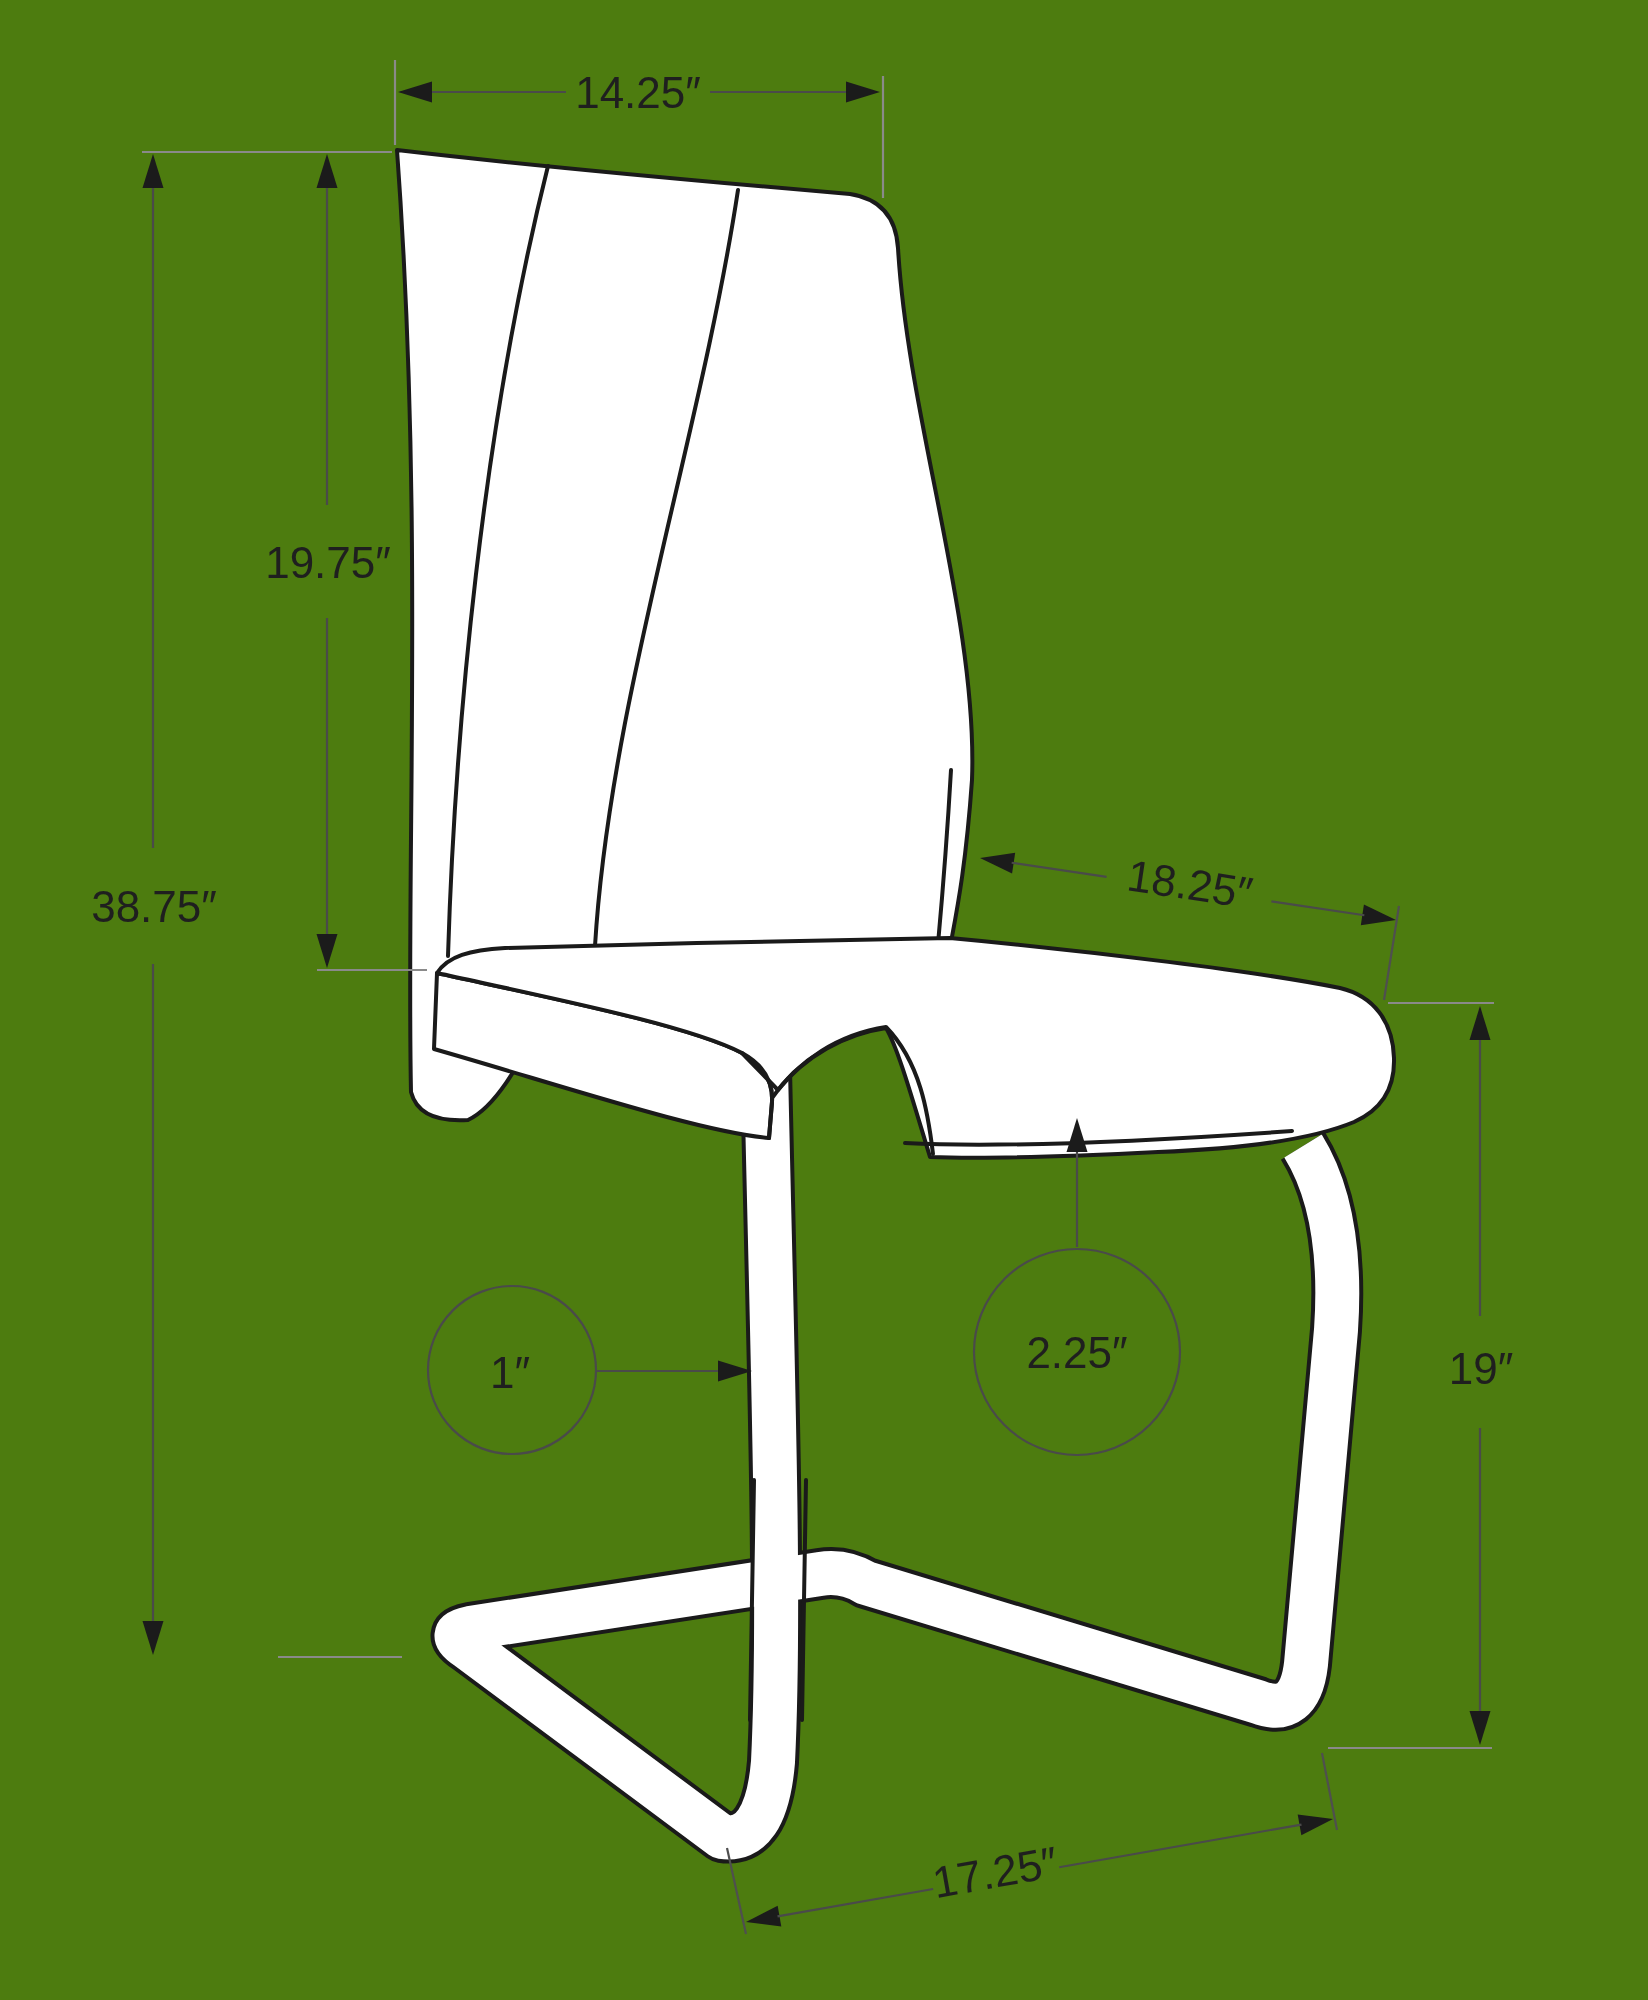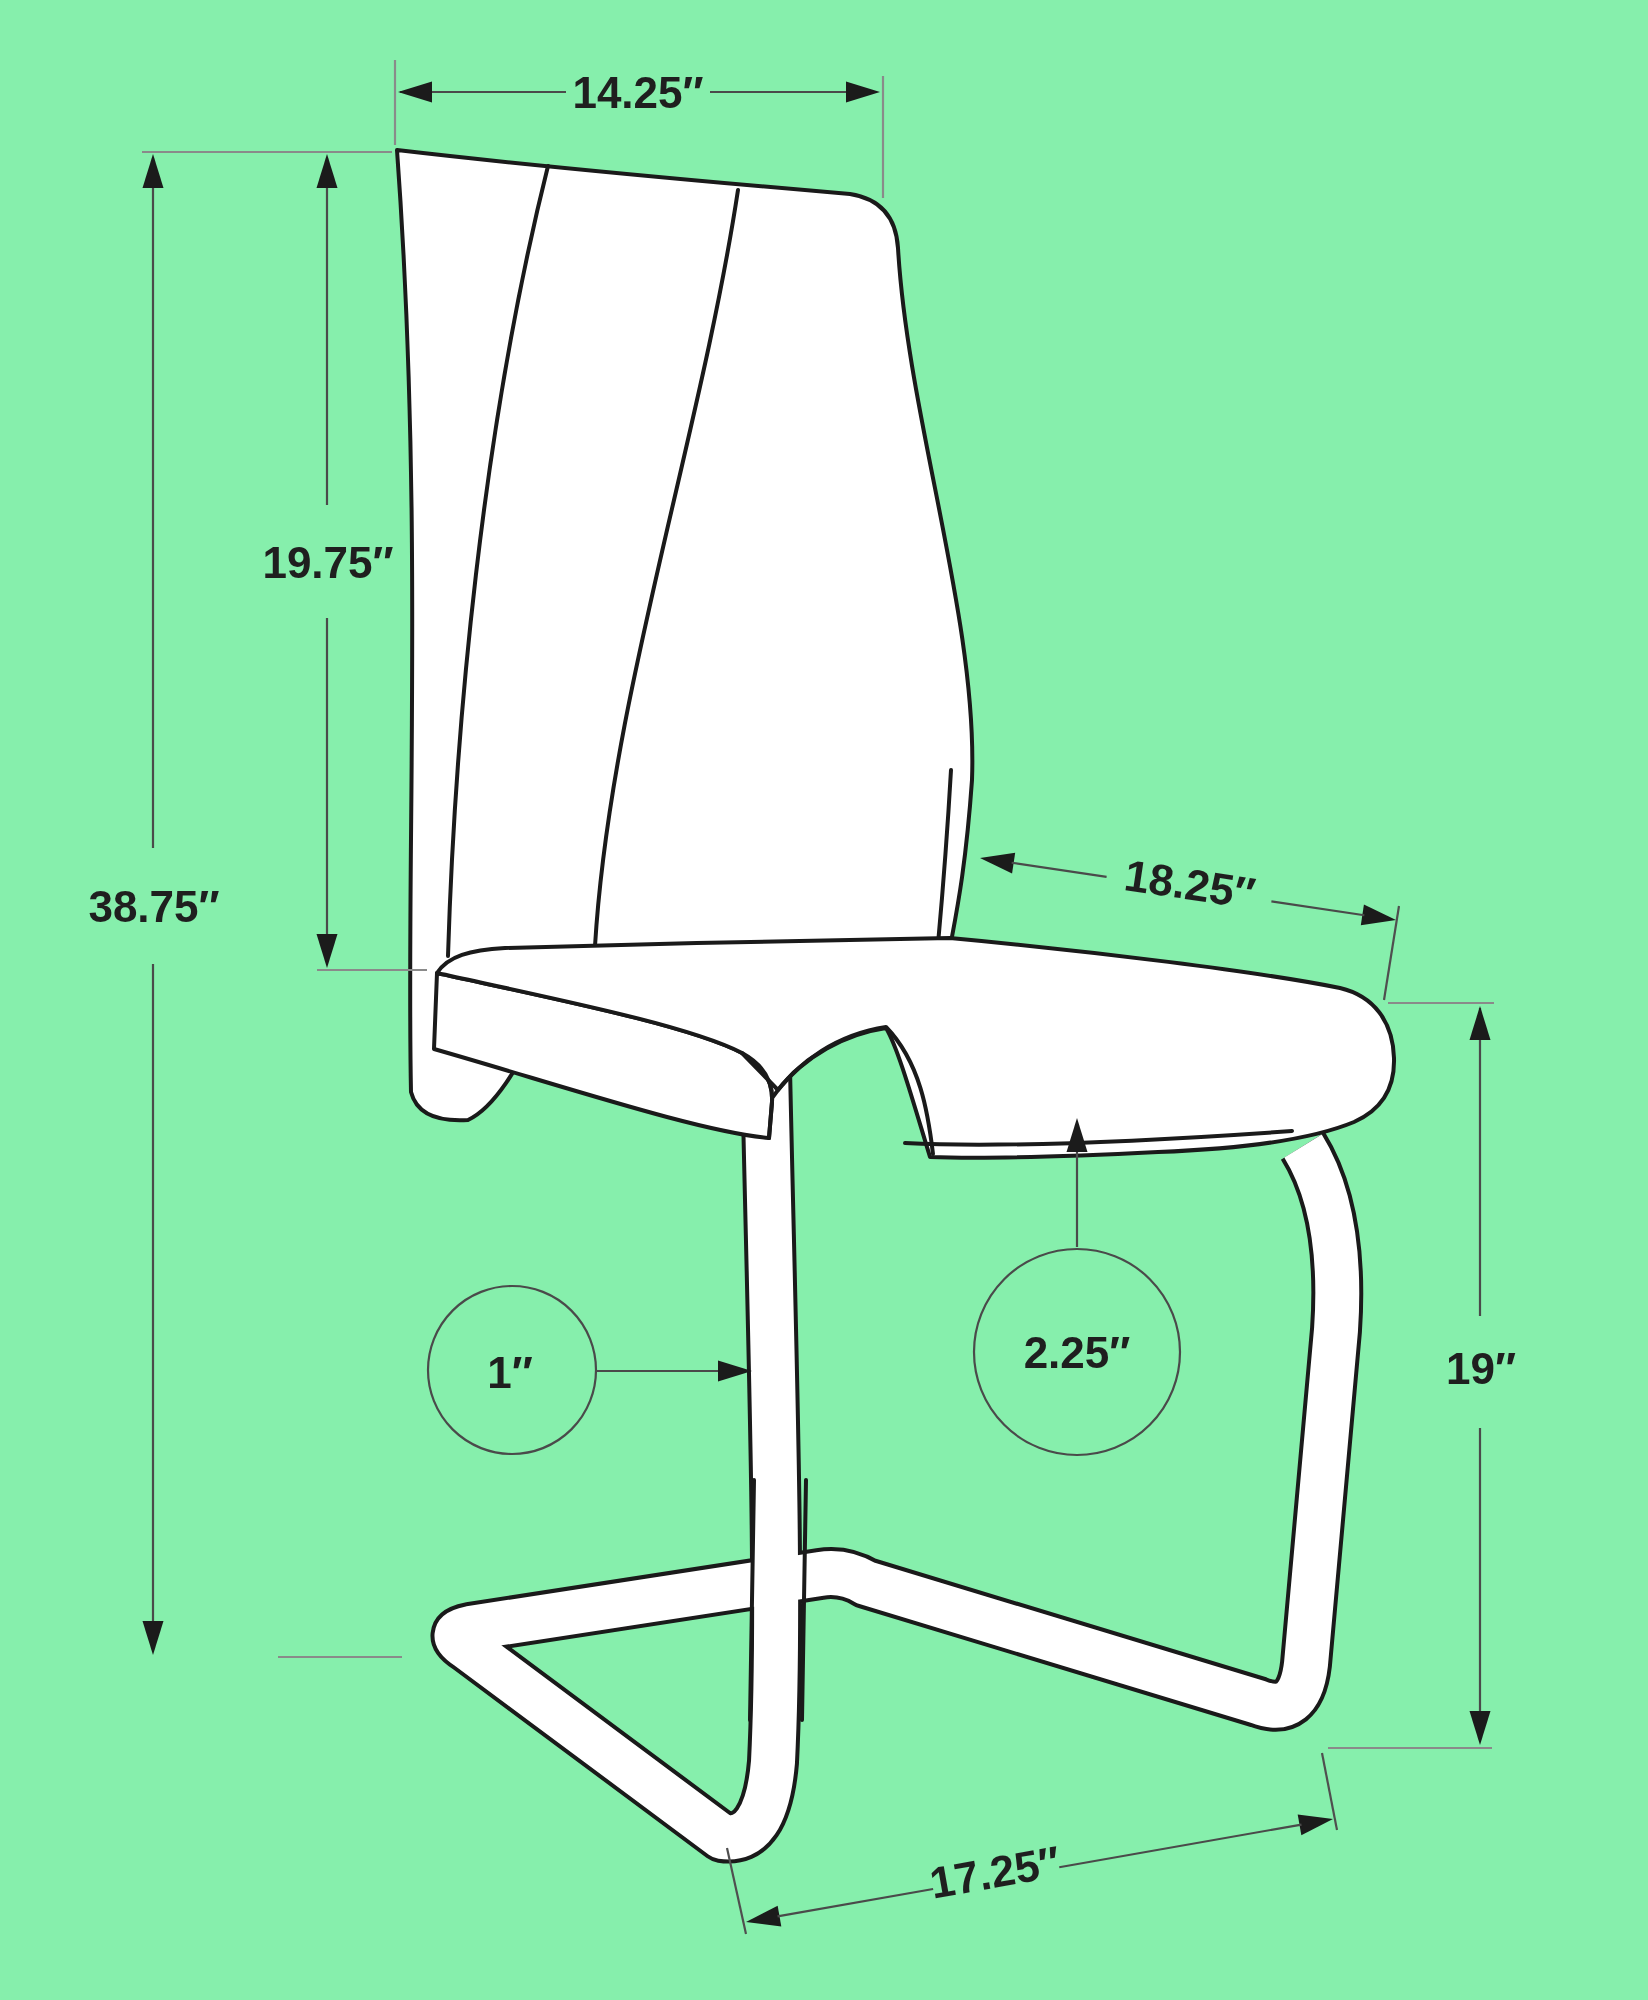--- a/index.html
+++ b/index.html
@@ -1,16 +1,16 @@
 <!DOCTYPE html>
 <html><head>
 <meta charset="utf-8">
 <style>
   html,body{margin:0;padding:0;background:#ffffff;}
-  .stage{width:1648px;height:2000px;position:relative;background:#86efac;overflow:hidden;font-weight:bold;}
+  .stage{width:1648px;height:2000px;position:relative;background:#4d7c0f;overflow:hidden;}
   svg{display:block;}
   text{font-family:"Liberation Sans","DejaVu Sans",sans-serif;fill:#1f1f1f;font-size:44px;}
   .dimline{stroke:#4a4a4a;stroke-width:2.2;fill:none;}
   .witness{stroke:#8a8a8a;stroke-width:2.2;fill:none;}
   .tick{stroke:#4f4f4f;stroke-width:2.2;fill:none;}
   .arrow{fill:#1b1b1b;stroke:none;}
   .chair{stroke:#1a1a1a;stroke-width:4;fill:none;stroke-linecap:round;stroke-linejoin:round;}
   .chairfill{stroke:#1a1a1a;stroke-width:4;fill:#ffffff;stroke-linejoin:round;}
   .tubeblack{stroke:#1a1a1a;stroke-width:52;fill:none;stroke-linejoin:round;stroke-linecap:butt;}
   .tubewhite{stroke:#ffffff;stroke-width:44;fill:none;stroke-linejoin:round;stroke-linecap:butt;}

